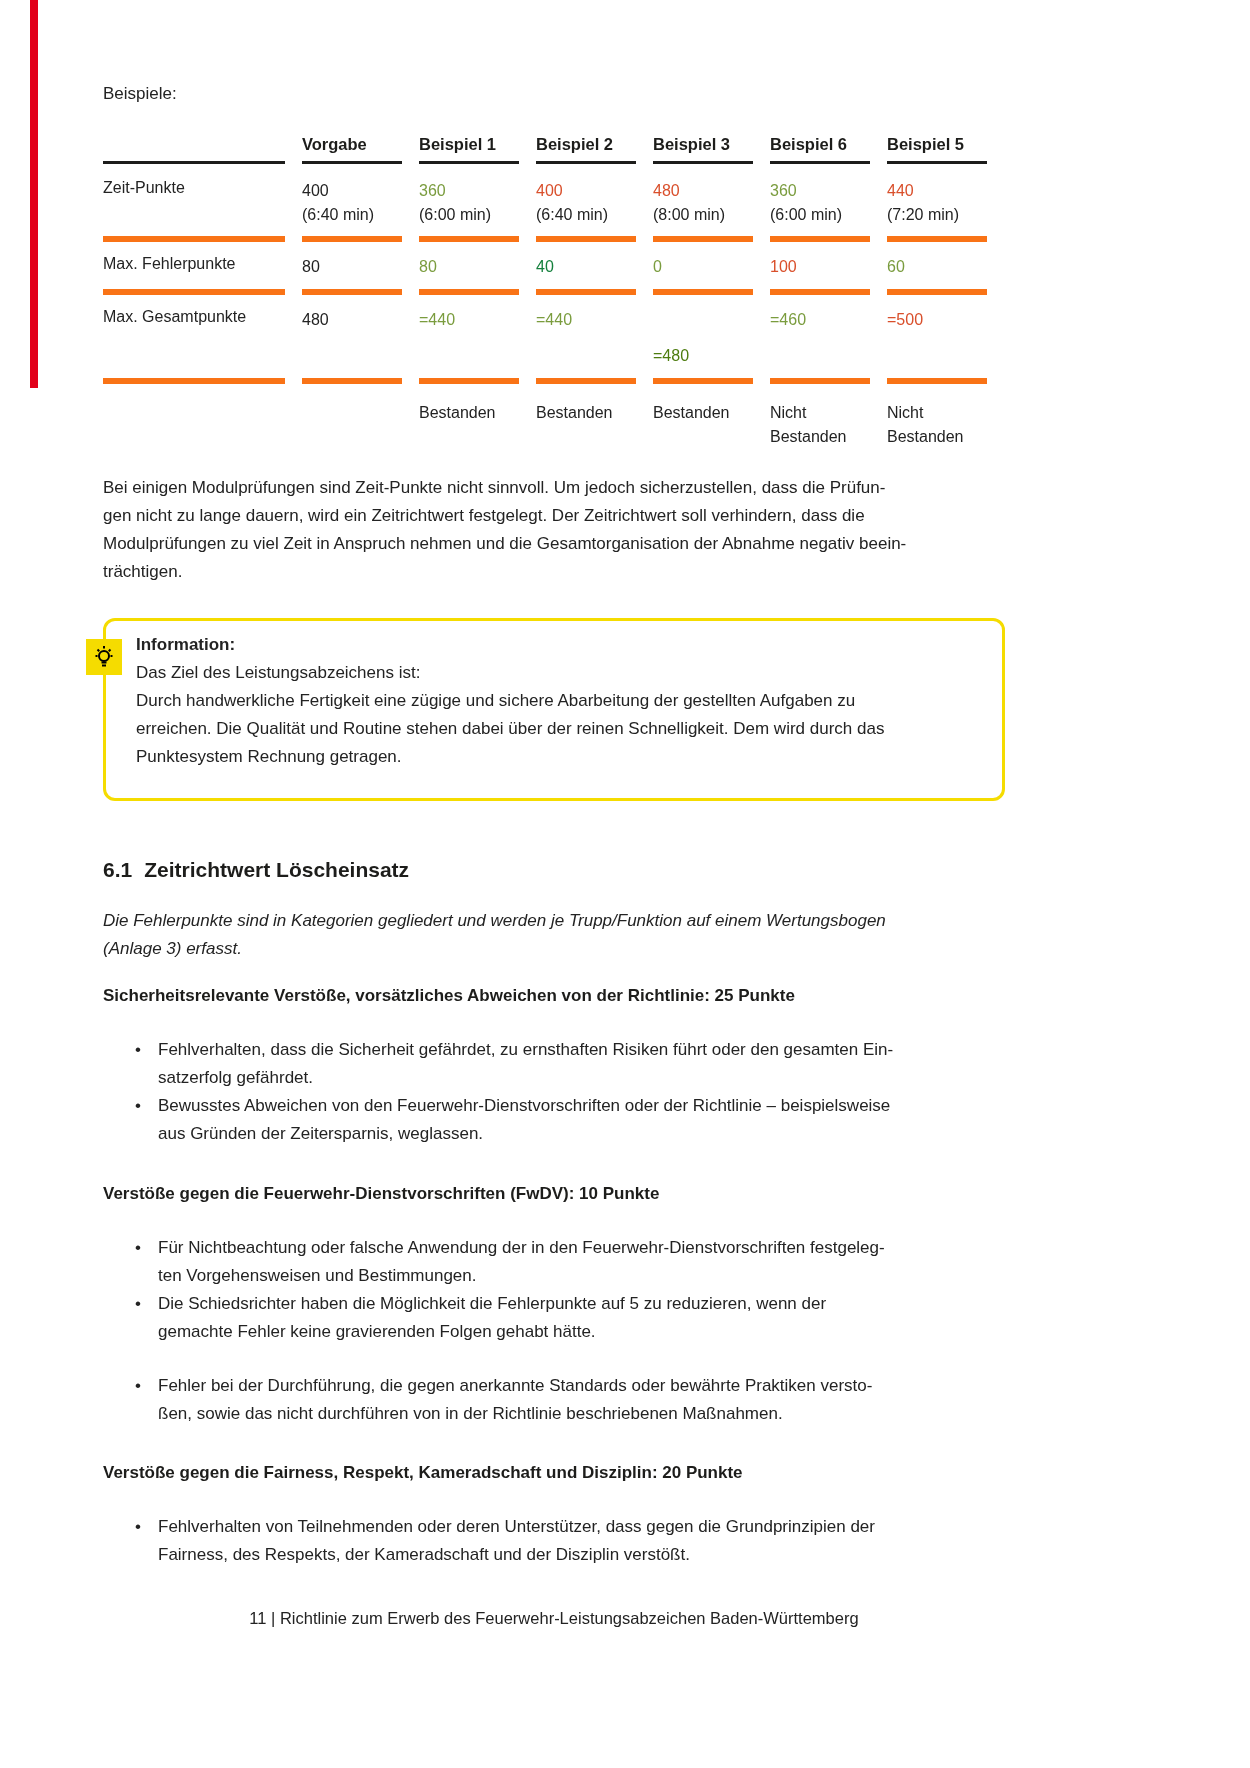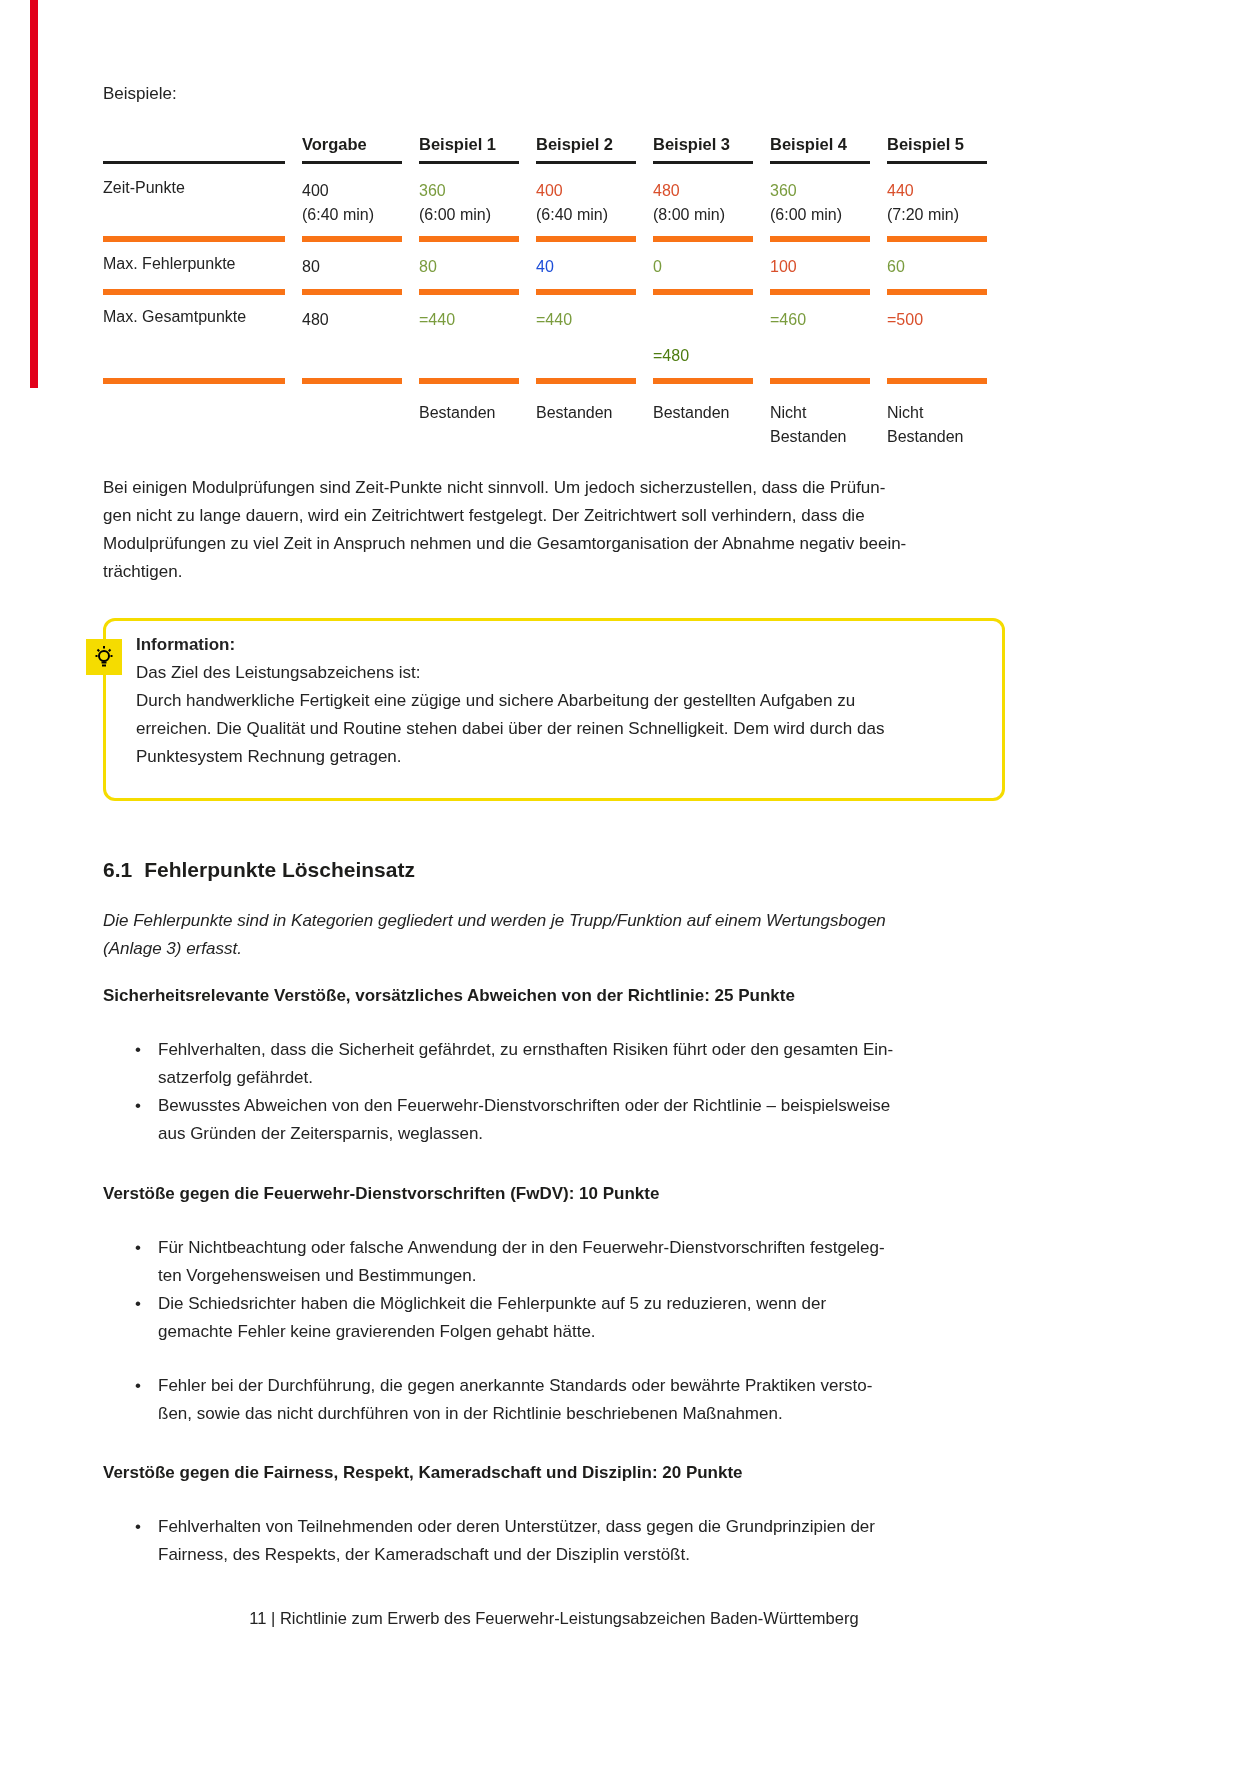--- a/index.html
+++ b/index.html
@@ -81,21 +81,21 @@
 
   <div class="beispiele">Beispiele:</div>
 
   <div class="ftable">
     <div class="trow">
       <div class="th"></div>
       <div class="th">Vorgabe</div>
       <div class="th">Beispiel 1</div>
       <div class="th">Beispiel 2</div>
       <div class="th">Beispiel 3</div>
-      <div class="th">Beispiel 4</div>
+      <div class="th">Beispiel 6</div>
       <div class="th">Beispiel 5</div>
     </div>
 
     <div class="trow r1">
       <div class="cell rowlabel">Zeit-Punkte</div>
       <div class="cell">
         <span class="pts" style="color: rgb(35, 35, 35);">400</span>
         <span class="time">(6:40 min)</span>
       </div>
       <div class="cell">
@@ -122,21 +122,21 @@
 
     <div class="trow r2">
       <div class="cell rowlabel">Max. Fehlerpunkte</div>
       <div class="cell">
           <span class="pts" style="color: rgb(35, 35, 35);">80</span>
         </div>
       <div class="cell">
           <span class="pts" style="color: rgb(122, 156, 62);">80</span>
         </div>
       <div class="cell">
-          <span class="pts" style="color: #1d4ed8;">40</span>
+          <span class="pts" style="color: #15803d;">40</span>
         </div>
       <div class="cell">
           <span class="pts" style="color: rgb(122, 156, 62);">0</span>
         </div>
       <div class="cell">
           <span class="pts" style="color: rgb(217, 79, 43);">100</span>
         </div>
       <div class="cell">
           <span class="pts" style="color: rgb(122, 156, 62);">60</span>
         </div>
@@ -208,21 +208,21 @@
       </svg>
     </div>
     <div class="info-title">Information:</div>
     <div class="info-body pre">Das Ziel des Leistungsabzeichens ist:
 Durch handwerkliche Fertigkeit eine zügige und sichere Abarbeitung der gestellten Aufgaben zu
 erreichen. Die Qualität und Routine stehen dabei über der reinen Schnelligkeit. Dem wird durch das
 Punktesystem Rechnung getragen.</div>
   </div>
 
   <div class="sec-head">
-    <span class="num">6.1</span><span>Fehlerpunkte Löscheinsatz</span>
+    <span class="num">6.1</span><span>Zeitrichtwert Löscheinsatz</span>
   </div>
 
   <div class="para p-intro pre">Die Fehlerpunkte sind in Kategorien gegliedert und werden je Trupp/Funktion auf einem Wertungsbogen
 (Anlage 3) erfasst.</div>
 
   <div class="subhead sh1 pre">Sicherheitsrelevante Verstöße, vorsätzliches Abweichen von der Richtlinie: 25 Punkte</div>
   <ul class="blist">
     <li><span class="marker">•</span><span class="pre">Fehlverhalten, dass die Sicherheit gefährdet, zu ernsthaften Risiken führt oder den gesamten Ein-
 satzerfolg gefährdet.</span></li>
     <li><span class="marker">•</span><span class="pre">Bewusstes Abweichen von den Feuerwehr-Dienstvorschriften oder der Richtlinie – beispielsweise

